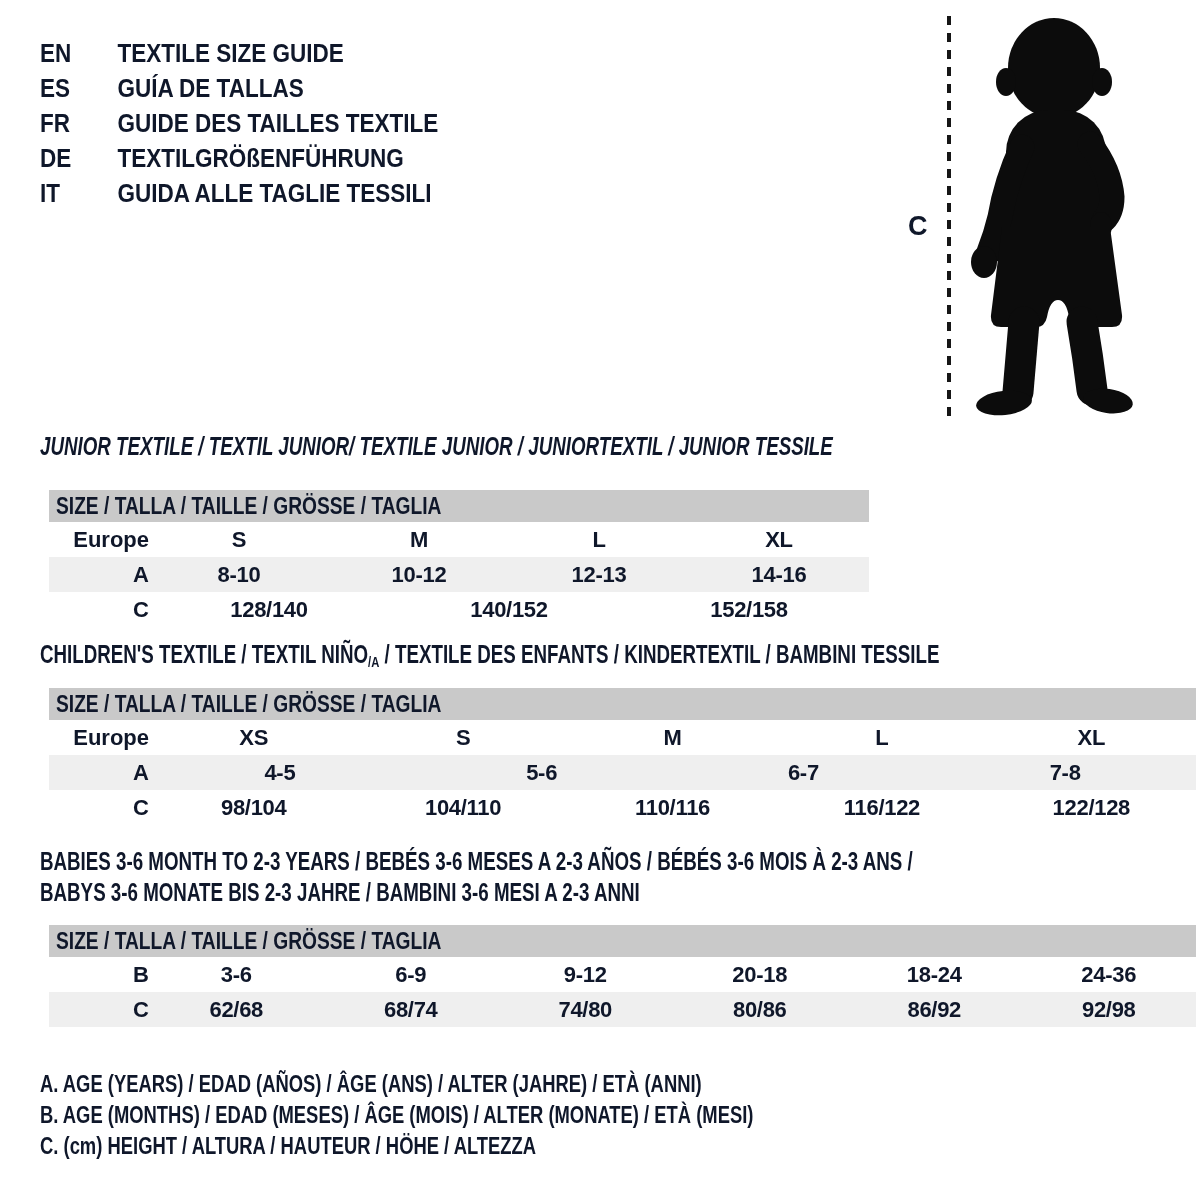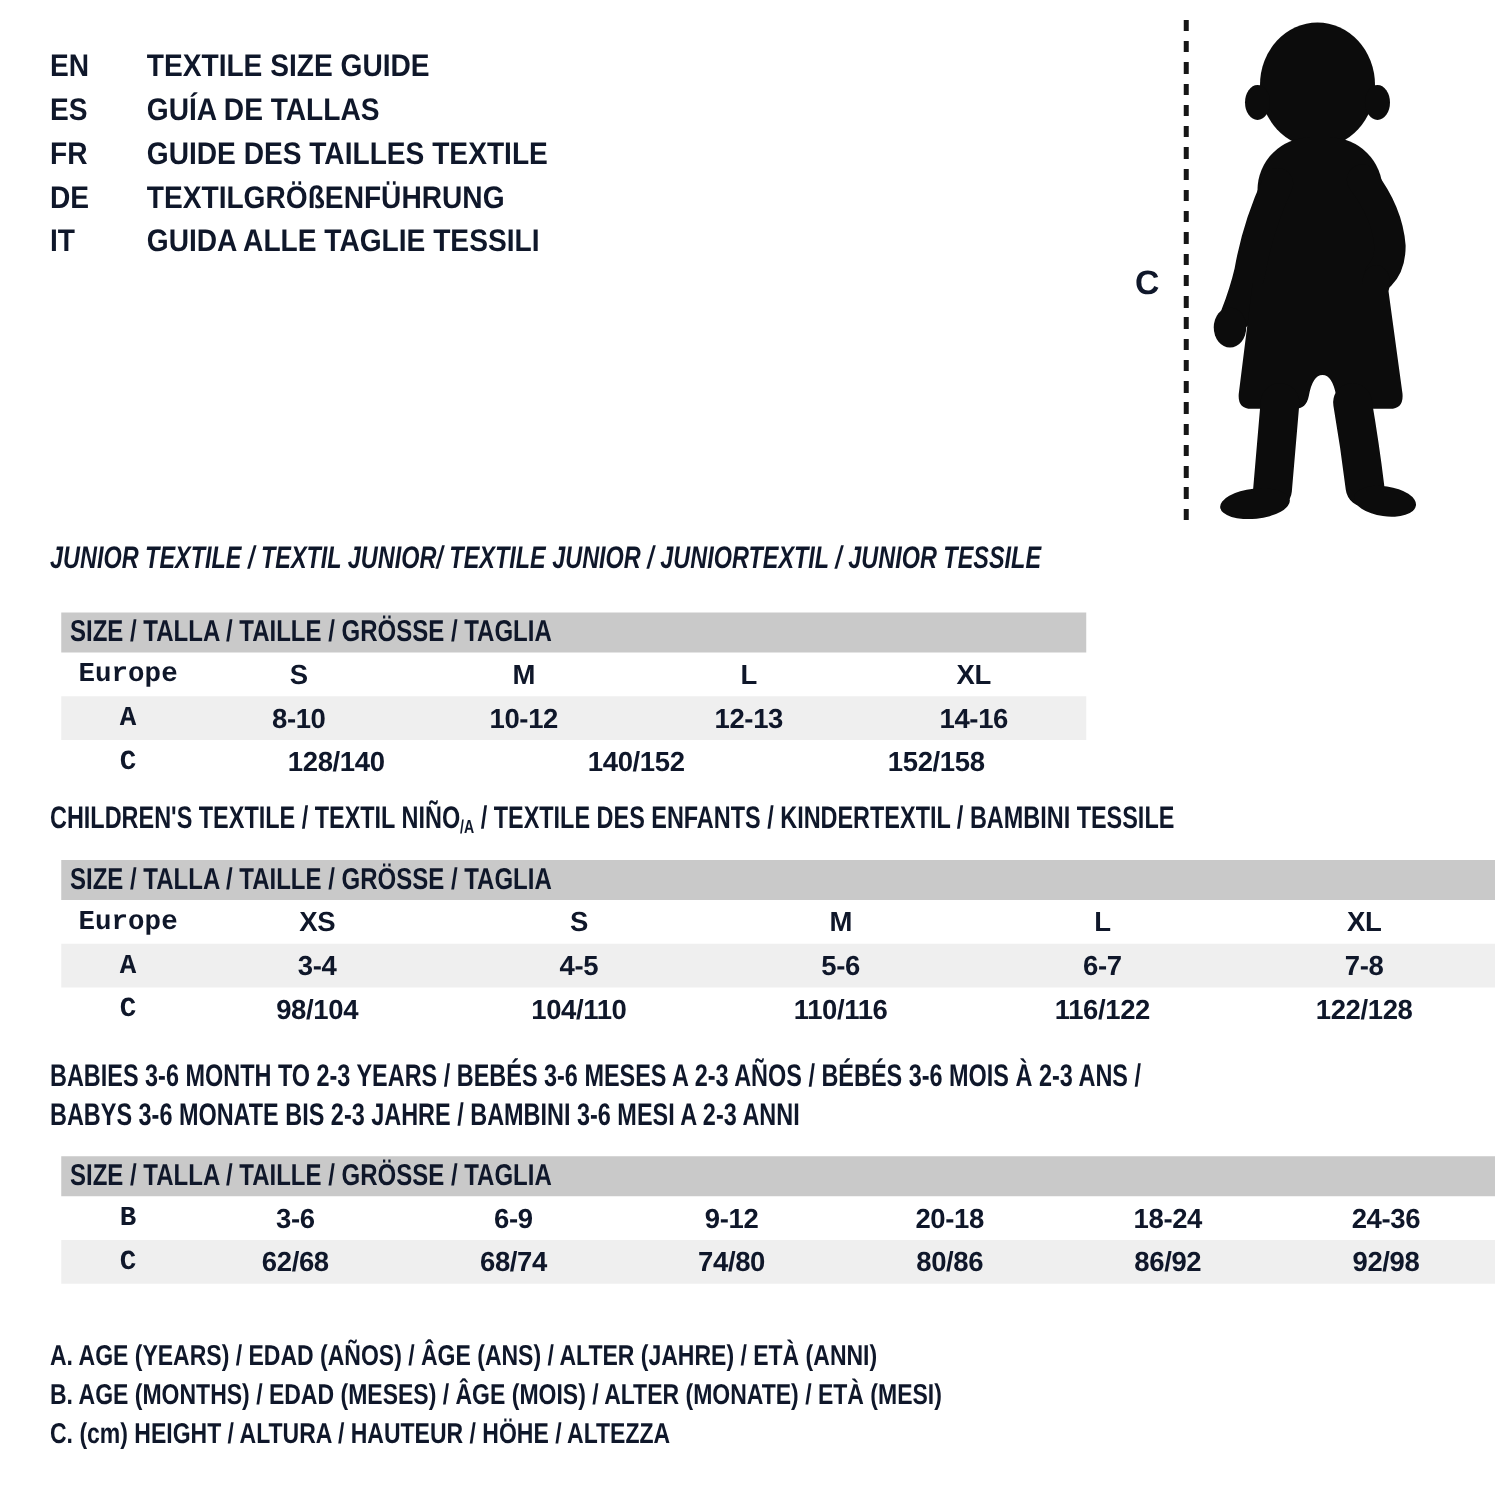--- a/index.html
+++ b/index.html
@@ -25,21 +25,21 @@
 
   
   .sec-heading{position:absolute;left:40px;font-size:25px;line-height:27px;}
   .sub{font-size:15px;position:relative;top:4px;}
 
   
   .sg-table{position:absolute;left:33px;margin-left:16px;}
   .thead{height:32px;line-height:32px;background:#c9c9c9;padding-left:7px;font-size:24px;overflow:hidden;}
   .trow{display:flex;height:35px;line-height:35px;font-size:22px;}
   .trow.shaded{background:#efefef;}
-  .tlabel{width:100px;padding-left:7px;text-align:center;box-sizing:border-box;font-family:Liberation Mono, monospace;}
+  .tlabel{width:100px;padding-left:7px;text-align:right;box-sizing:border-box;}
   .tcell{flex:1;text-align:center;letter-spacing:-.3px;}
 
   
   .legend{position:absolute;left:40px;top:1069px;}
   .legend-line{height:31px;line-height:31px;font-size:23px;transform:scaleX(.8);transform-origin:0 50%;white-space:nowrap;}
 </style>
 </head>
 <body>
 
 <div id="page">
@@ -121,21 +121,20 @@
     <div class="trow">
       <div class="tlabel">Europe</div>
       <div class="tcell">XS</div>
       <div class="tcell">S</div>
       <div class="tcell">M</div>
       <div class="tcell">L</div>
       <div class="tcell">XL</div>
     </div>
     <div class="trow shaded">
       <div class="tlabel">A</div>
-      <div class="tcell">3-4</div>
       <div class="tcell">4-5</div>
       <div class="tcell">5-6</div>
       <div class="tcell">6-7</div>
       <div class="tcell">7-8</div>
     </div>
     <div class="trow">
       <div class="tlabel">C</div>
       <div class="tcell">98/104</div>
       <div class="tcell">104/110</div>
       <div class="tcell">110/116</div>

